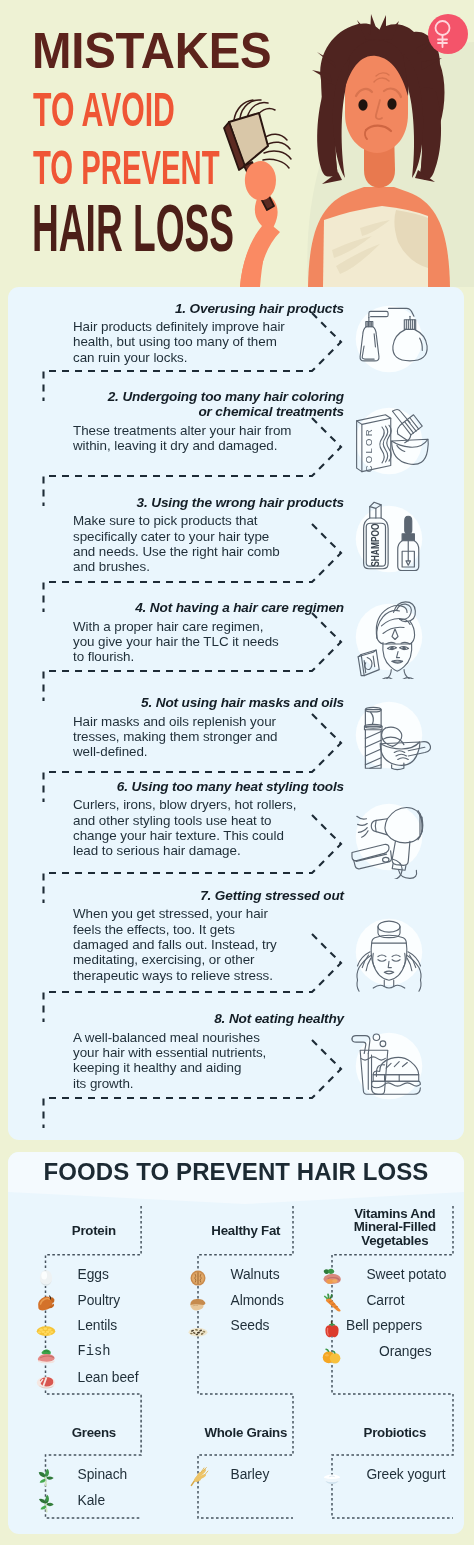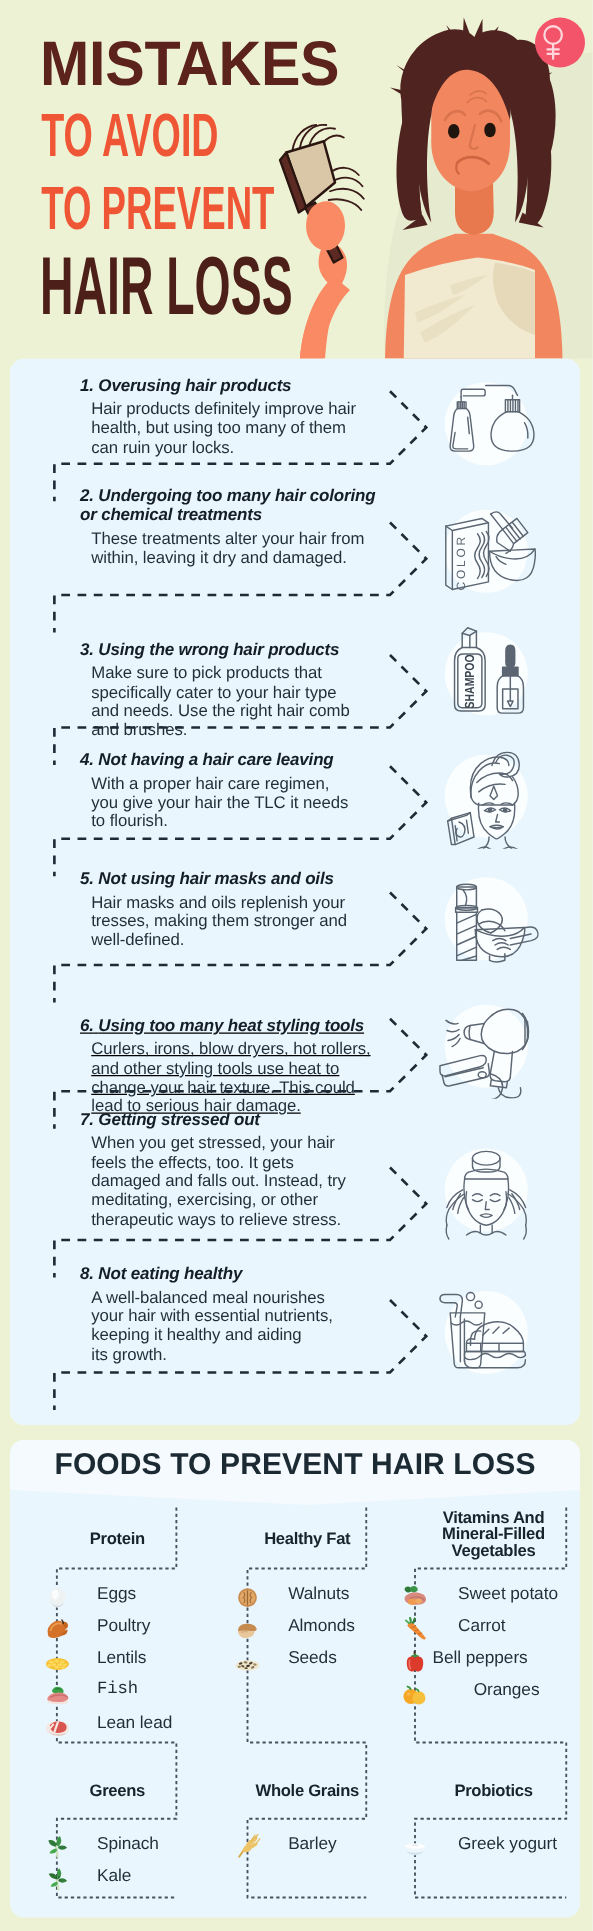--- a/index.html
+++ b/index.html
@@ -14,21 +14,21 @@
   .t1{left:19.6px;top:25.6px;font-size:50.4px;color:#5c231c;transform:scaleX(0.939);letter-spacing:-0.2px;}
   .t2{left:20.7px;top:85.4px;font-size:48.8px;color:#ef5635;transform:scaleX(0.618);}
   .t3{left:20.7px;top:143px;font-size:48.8px;color:#ef5635;transform:scaleX(0.6);}
   .t4{left:19.6px;top:195.9px;font-size:65.8px;color:#4c1f18;transform:scaleX(0.564);}
   .logo{position:absolute;right:18px;top:14px;width:40px;height:40px;border-radius:50%;background:#f4546a;z-index:4;}
 
   
   .card{position:absolute;left:8px;width:456px;background:#eaf6fd;border-radius:11px;}
   #card-mistakes{top:287px;height:853px;overflow:hidden;}
   .mitem{position:absolute;left:56px;width:280px;}
-  .mhead{font-weight:bold;font-style:italic;font-size:13.6px;color:#141e26;line-height:15.3px;letter-spacing:-0.15px;white-space:nowrap;}
+  .mhead{font-weight:bold;font-style:italic;font-size:13.6px;color:#141e26;line-height:15.3px;letter-spacing:-0.15px;white-space:nowrap;text-align:right;}
   .mbody{margin-left:9px;margin-top:3.2px;font-size:13.4px;color:#1f2e38;line-height:15.3px;letter-spacing:-0.05px;width:260px;white-space:nowrap;}
   .micon{position:absolute;}
 
   
   #card-foods{top:1152px;height:382px;overflow:hidden;}
   .foods-title{position:absolute;left:0;top:7.5px;width:456px;text-align:center;font-size:24px;font-weight:bold;color:#1c2a33;letter-spacing:0.1px;line-height:1;}
   .fgroup-title{position:absolute;font-weight:bold;font-size:13.3px;color:#18242c;text-align:center;line-height:13.3px;letter-spacing:-0.25px;}
   .fitem-label{position:absolute;font-size:13.8px;color:#1f2e38;line-height:13.8px;letter-spacing:-0.05px;white-space:nowrap;}
   .femoji{position:absolute;}
 </style>
@@ -341,33 +341,33 @@
       </div>
   <div id="mistakes-items">
         <div class="mitem" style="top: 13.6px;">
           <div class="mhead"><span>1.</span> <span>Overusing hair products</span></div>
           <div class="mbody">Hair products definitely improve hair<br>health, but using too many of them<br>can ruin your locks.</div>
         </div>
         <div class="mitem" style="top: 102px;">
           <div class="mhead"><span>2.</span> <span>Undergoing too many hair coloring<br>or chemical treatments</span></div>
           <div class="mbody">These treatments alter your hair from<br>within, leaving it dry and damaged.</div>
         </div>
-        <div class="mitem" style="top: 225px;">
+        <div class="mitem" style="top: 208px;">
           <div class="mhead"><span>3.</span> <span>Using the wrong hair products</span></div>
           <div class="mbody">Make sure to pick products that<br>specifically cater to your hair type<br>and needs. Use the right hair comb<br>and brushes.</div>
         </div>
         <div class="mitem" style="top: 313.1px;">
-          <div class="mhead"><span>4.</span> <span>Not having a hair care leaving</span></div>
+          <div class="mhead"><span>4.</span> <span>Not having a hair care regimen</span></div>
           <div class="mbody">With a proper hair care regimen,<br>you give your hair the TLC it needs<br>to flourish.</div>
         </div>
         <div class="mitem" style="top: 408.1px;">
           <div class="mhead"><span>5.</span> <span>Not using hair masks and oils</span></div>
           <div class="mbody">Hair masks and oils replenish your<br>tresses, making them stronger and<br>well-defined.</div>
         </div>
-        <div class="mitem" style="top: 526px; text-decoration: underline;">
+        <div class="mitem" style="top: 492px;">
           <div class="mhead"><span>6.</span> <span>Using too many heat styling tools</span></div>
           <div class="mbody">Curlers, irons, blow dryers, hot rollers,<br>and other styling tools use heat to<br>change your hair texture. This could<br>lead to serious hair damage.</div>
         </div>
         <div class="mitem" style="top: 601px;">
           <div class="mhead"><span>7.</span> <span>Getting stressed out</span></div>
           <div class="mbody">When you get stressed, your hair<br>feels the effects, too. It gets<br>damaged and falls out. Instead, try<br>meditating, exercising, or other<br>therapeutic ways to relieve stress.</div>
         </div>
         <div class="mitem" style="top: 724.3px;">
           <div class="mhead"><span>8.</span> <span>Not eating healthy</span></div>
           <div class="mbody">A well-balanced meal nourishes<br>your hair with essential nutrients,<br>keeping it healthy and aiding<br>its growth.</div>
@@ -427,21 +427,21 @@
               <path d="M3 15.4 Q8 17.6 15.6 16.4 Q17 16.2 17.4 15" fill="none" stroke="#f3e3de" stroke-width="1.6"></path>
             </svg></div>
           <div class="fitem-label" style="left:69.6px;top:193.3px;font-family:Liberation Mono, monospace;">Fish</div>
           <div class="femoji" style="left:26.5px;top:217.39999999999998px;width:22px;height:22px;"><svg viewBox="0 0 20 20" width="22" height="22">
               <ellipse cx="10" cy="12.4" rx="8.4" ry="5.4" fill="#f5e7e2"></ellipse>
               <path d="M2.6 13.4 Q4.4 17.6 10.6 17.8 Q16.6 17.8 18.2 13.4 Q17 16.8 10.6 16.8 Q4 16.8 2.6 13.4Z" fill="#ddcac3"></path>
               <path d="M4.4 10.2 Q7 6.8 12.4 7.6 Q17 8.4 16.6 12.2 Q16.2 15.6 10.4 15.8 Q5 16 4.4 10.2Z" fill="#d8564f"></path>
               <path d="M10.4 7.6 L7.6 15.6" stroke="#f5e7e2" stroke-width="1.6" fill="none"></path>
               <path d="M7.2 9.2 L4.6 12.4" stroke="#f5e7e2" stroke-width="1.4" fill="none"></path>
             </svg></div>
-          <div class="fitem-label" style="left:69.6px;top:219.2px;">Lean lead</div>
+          <div class="fitem-label" style="left:69.6px;top:219.2px;">Lean beef</div>
         </div>
         <div>
           <div class="fgroup-title" style="left:157.8px;top:72px;width:160px;">Healthy Fat</div>
           <div class="femoji" style="left:179px;top:113.8px;width:22px;height:22px;"><svg viewBox="0 0 20 20" width="22" height="22">
               <circle cx="10" cy="11" r="6.8" fill="#c98a4b"></circle>
               <circle cx="10" cy="11" r="5.6" fill="#e0a868"></circle>
               <path d="M10 5.6 L10 16.4" stroke="#9c6631" stroke-width="0.9" fill="none"></path>
               <path d="M7.2 7 Q9 9.6 7 11 Q9 12.6 7.4 15" fill="none" stroke="#a9713a" stroke-width="0.9"></path>
               <path d="M12.8 7 Q11 9.6 13 11 Q11 12.6 12.6 15" fill="none" stroke="#a9713a" stroke-width="0.9"></path>
             </svg></div>

